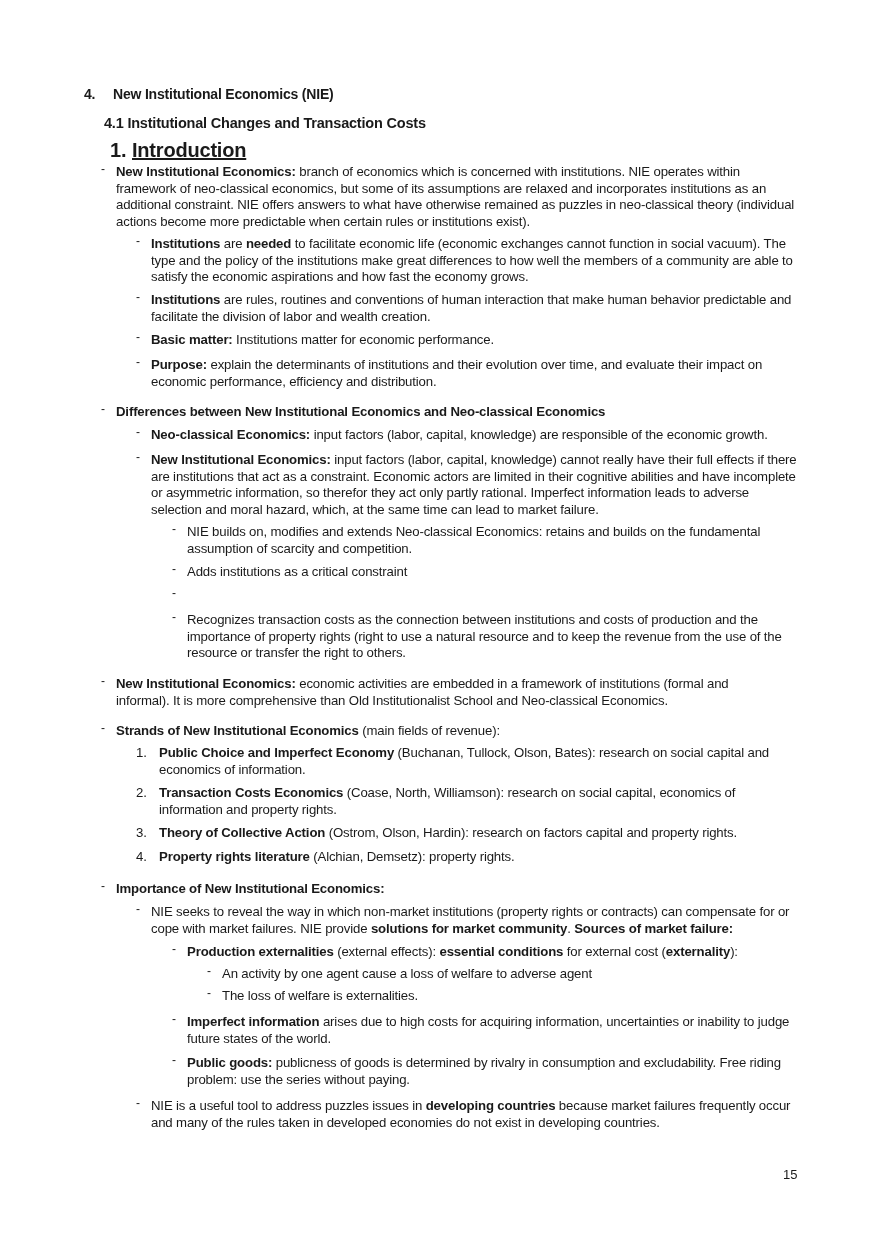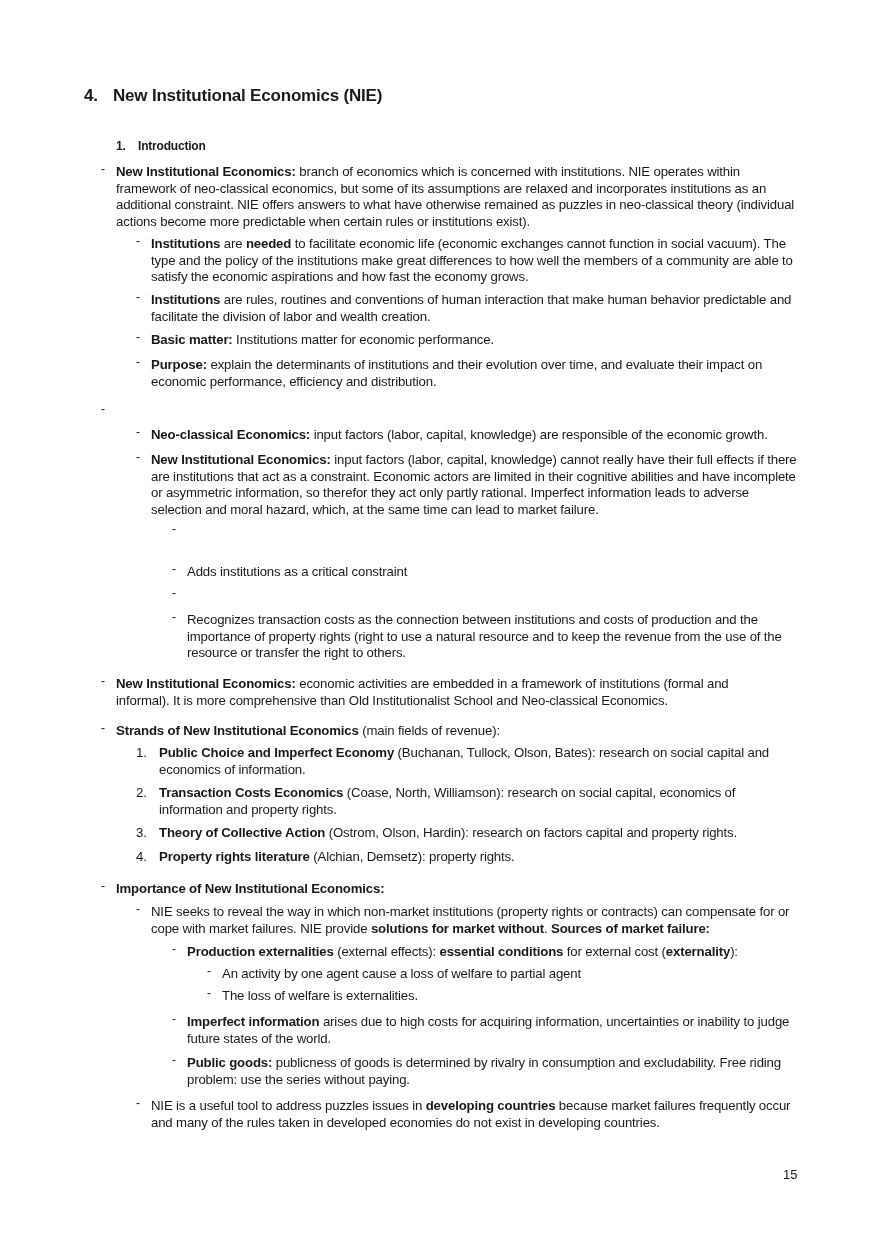--- a/index.html
+++ b/index.html
@@ -1,36 +1,37 @@
 <!DOCTYPE html>
 <html><head>
 <meta charset="utf-8">
 <style>
   html, body { margin: 0; padding: 0; background: #ffffff; }
   body { width: 880px; height: 1245px; position: relative; overflow: hidden;
          font-family: "Liberation Sans", sans-serif; color: #1a1a1a; }
   .page { position: absolute; left: 0; top: 0; width: 880px; height: 1245px; }
-  .h1 { position: absolute; left: 84px; top: 86px; font-size: 17px; font-weight: bold; letter-spacing: -0.2px; }
+  .h1 { position: absolute; left: 84px; top: 86px; font-size: 14px; font-weight: bold; letter-spacing: -0.2px; }
   .h1 .num { display: inline-block; width: 29px; }
   .h2 { position: absolute; left: 104px; top: 115px; font-size: 14.5px; font-weight: bold; letter-spacing: -0.2px; }
-  .h3 { position: absolute; left: 116px; top: 139px; font-size: 12px; font-weight: bold; letter-spacing: -0.2px; }
+  .h3 { position: absolute; left: 110px; top: 139px; font-size: 20px; font-weight: bold; letter-spacing: -0.2px; text-decoration: underline; }
   .h3 .num { display: inline-block; width: 22px; }
   .blk { position: absolute; font-size: 13.2px; line-height: 16.6px; letter-spacing: -0.15px; }
   .blk .dash { position: absolute; top: -3px; font-size: 12px; }
   .blk b { font-weight: bold; }
   .blk .n { position: absolute; }
   .pnum { position: absolute; left: 783px; top: 1167px; font-size: 13px; }
 </style>
 </head>
 <body>
 
 <div class="page">
 
   <div class="h1"><span class="num">4.</span><span>New Institutional Economics (NIE)</span></div>
 
+  <div class="h2">4.1 Institutional Changes and Transaction Costs</div>
 
   <div class="h3"><span class="num">1.</span><span>Introduction</span></div>
 
   <div class="blk" style="left:116px; top:164px; width:680px;">
     <span class="dash" style="left:-15px;">-</span>
     <b>New Institutional Economics:</b><span> branch of economics which is concerned with institutions. NIE operates within framework of neo-classical economics, but some of its assumptions are relaxed and incorporates institutions as an additional constraint. NIE offers answers to what have otherwise remained as puzzles in neo-classical theory (individual actions become more predictable when certain rules or institutions exist).</span>
   </div>
 
   <div class="blk" style="left:151px; top:236px; width:650px;">
     <span class="dash" style="left:-15px;">-</span>
@@ -47,34 +48,36 @@
     <b>Basic matter:</b><span> Institutions matter for economic performance.</span>
   </div>
 
   <div class="blk" style="left:151px; top:357px; width:650px;">
     <span class="dash" style="left:-15px;">-</span>
     <b>Purpose:</b><span> explain the determinants of institutions and their evolution over time, and evaluate their impact on economic performance, efficiency and distribution.</span>
   </div>
 
   <div class="blk" style="left:116px; top:404px; width:680px;">
     <span class="dash" style="left:-15px;">-</span>
+    <b>Differences between New Institutional Economics and Neo-classical Economics</b>
   </div>
 
   <div class="blk" style="left:151px; top:427px; width:660px;">
     <span class="dash" style="left:-15px;">-</span>
     <b>Neo-classical Economics:</b><span> input factors (labor, capital, knowledge) are responsible of the economic growth.</span>
   </div>
 
   <div class="blk" style="left:151px; top:452px; width:650px;">
     <span class="dash" style="left:-15px;">-</span>
     <b>New Institutional Economics:</b><span> input factors (labor, capital, knowledge) cannot really have their full effects if there are institutions that act as a constraint. Economic actors are limited in their cognitive abilities and have incomplete or asymmetric information, so therefor they act only partly rational. Imperfect information leads to adverse selection and moral hazard, which, at the same time can lead to market failure.</span>
   </div>
 
   <div class="blk" style="left:187px; top:524px; width:612px;">
     <span class="dash" style="left:-15px;">-</span>
+    <span>NIE builds on, modifies and extends Neo-classical Economics: retains and builds on the fundamental assumption of scarcity and competition.</span>
   </div>
 
   <div class="blk" style="left:187px; top:564px; width:612px;">
     <span class="dash" style="left:-15px;">-</span>
     <span>Adds institutions as a critical constraint</span>
   </div>
 
   <div class="blk" style="left:187px; top:588px; width:620px;">
     <span class="dash" style="left:-15px;">-</span>
   </div>
@@ -114,31 +117,31 @@
     <b>Property rights literature</b><span> (Alchian, Demsetz): property rights.</span>
   </div>
 
   <div class="blk" style="left:116px; top:881px; width:680px;">
     <span class="dash" style="left:-15px;">-</span>
     <b>Importance of New Institutional Economics:</b>
   </div>
 
   <div class="blk" style="left:151px; top:904px; width:650px;">
     <span class="dash" style="left:-15px;">-</span>
-    <span>NIE seeks to reveal the way in which non-market institutions (property rights or contracts) can compensate for or cope with market failures. NIE provide </span><b>solutions for market without</b><span>. </span><b>Sources of market failure:</b>
+    <span>NIE seeks to reveal the way in which non-market institutions (property rights or contracts) can compensate for or cope with market failures. NIE provide </span><b>solutions for market community</b><span>. </span><b>Sources of market failure:</b>
   </div>
 
   <div class="blk" style="left:187px; top:944px; width:620px;">
     <span class="dash" style="left:-15px;">-</span>
     <b>Production externalities</b><span> (external effects): </span><b>essential conditions</b><span> for external cost (</span><b>externality</b><span>):</span>
   </div>
 
   <div class="blk" style="left:222px; top:966px; width:580px;">
     <span class="dash" style="left:-15px;">-</span>
-    <span>An activity by one agent cause a loss of welfare to partial agent</span>
+    <span>An activity by one agent cause a loss of welfare to adverse agent</span>
   </div>
 
   <div class="blk" style="left:222px; top:988px; width:580px;">
     <span class="dash" style="left:-15px;">-</span>
     <span>The loss of welfare is externalities.</span>
   </div>
 
   <div class="blk" style="left:187px; top:1014px; width:612px;">
     <span class="dash" style="left:-15px;">-</span>
     <b>Imperfect information</b><span> arises due to high costs for acquiring information, uncertainties or inability to judge future states of the world.</span>

